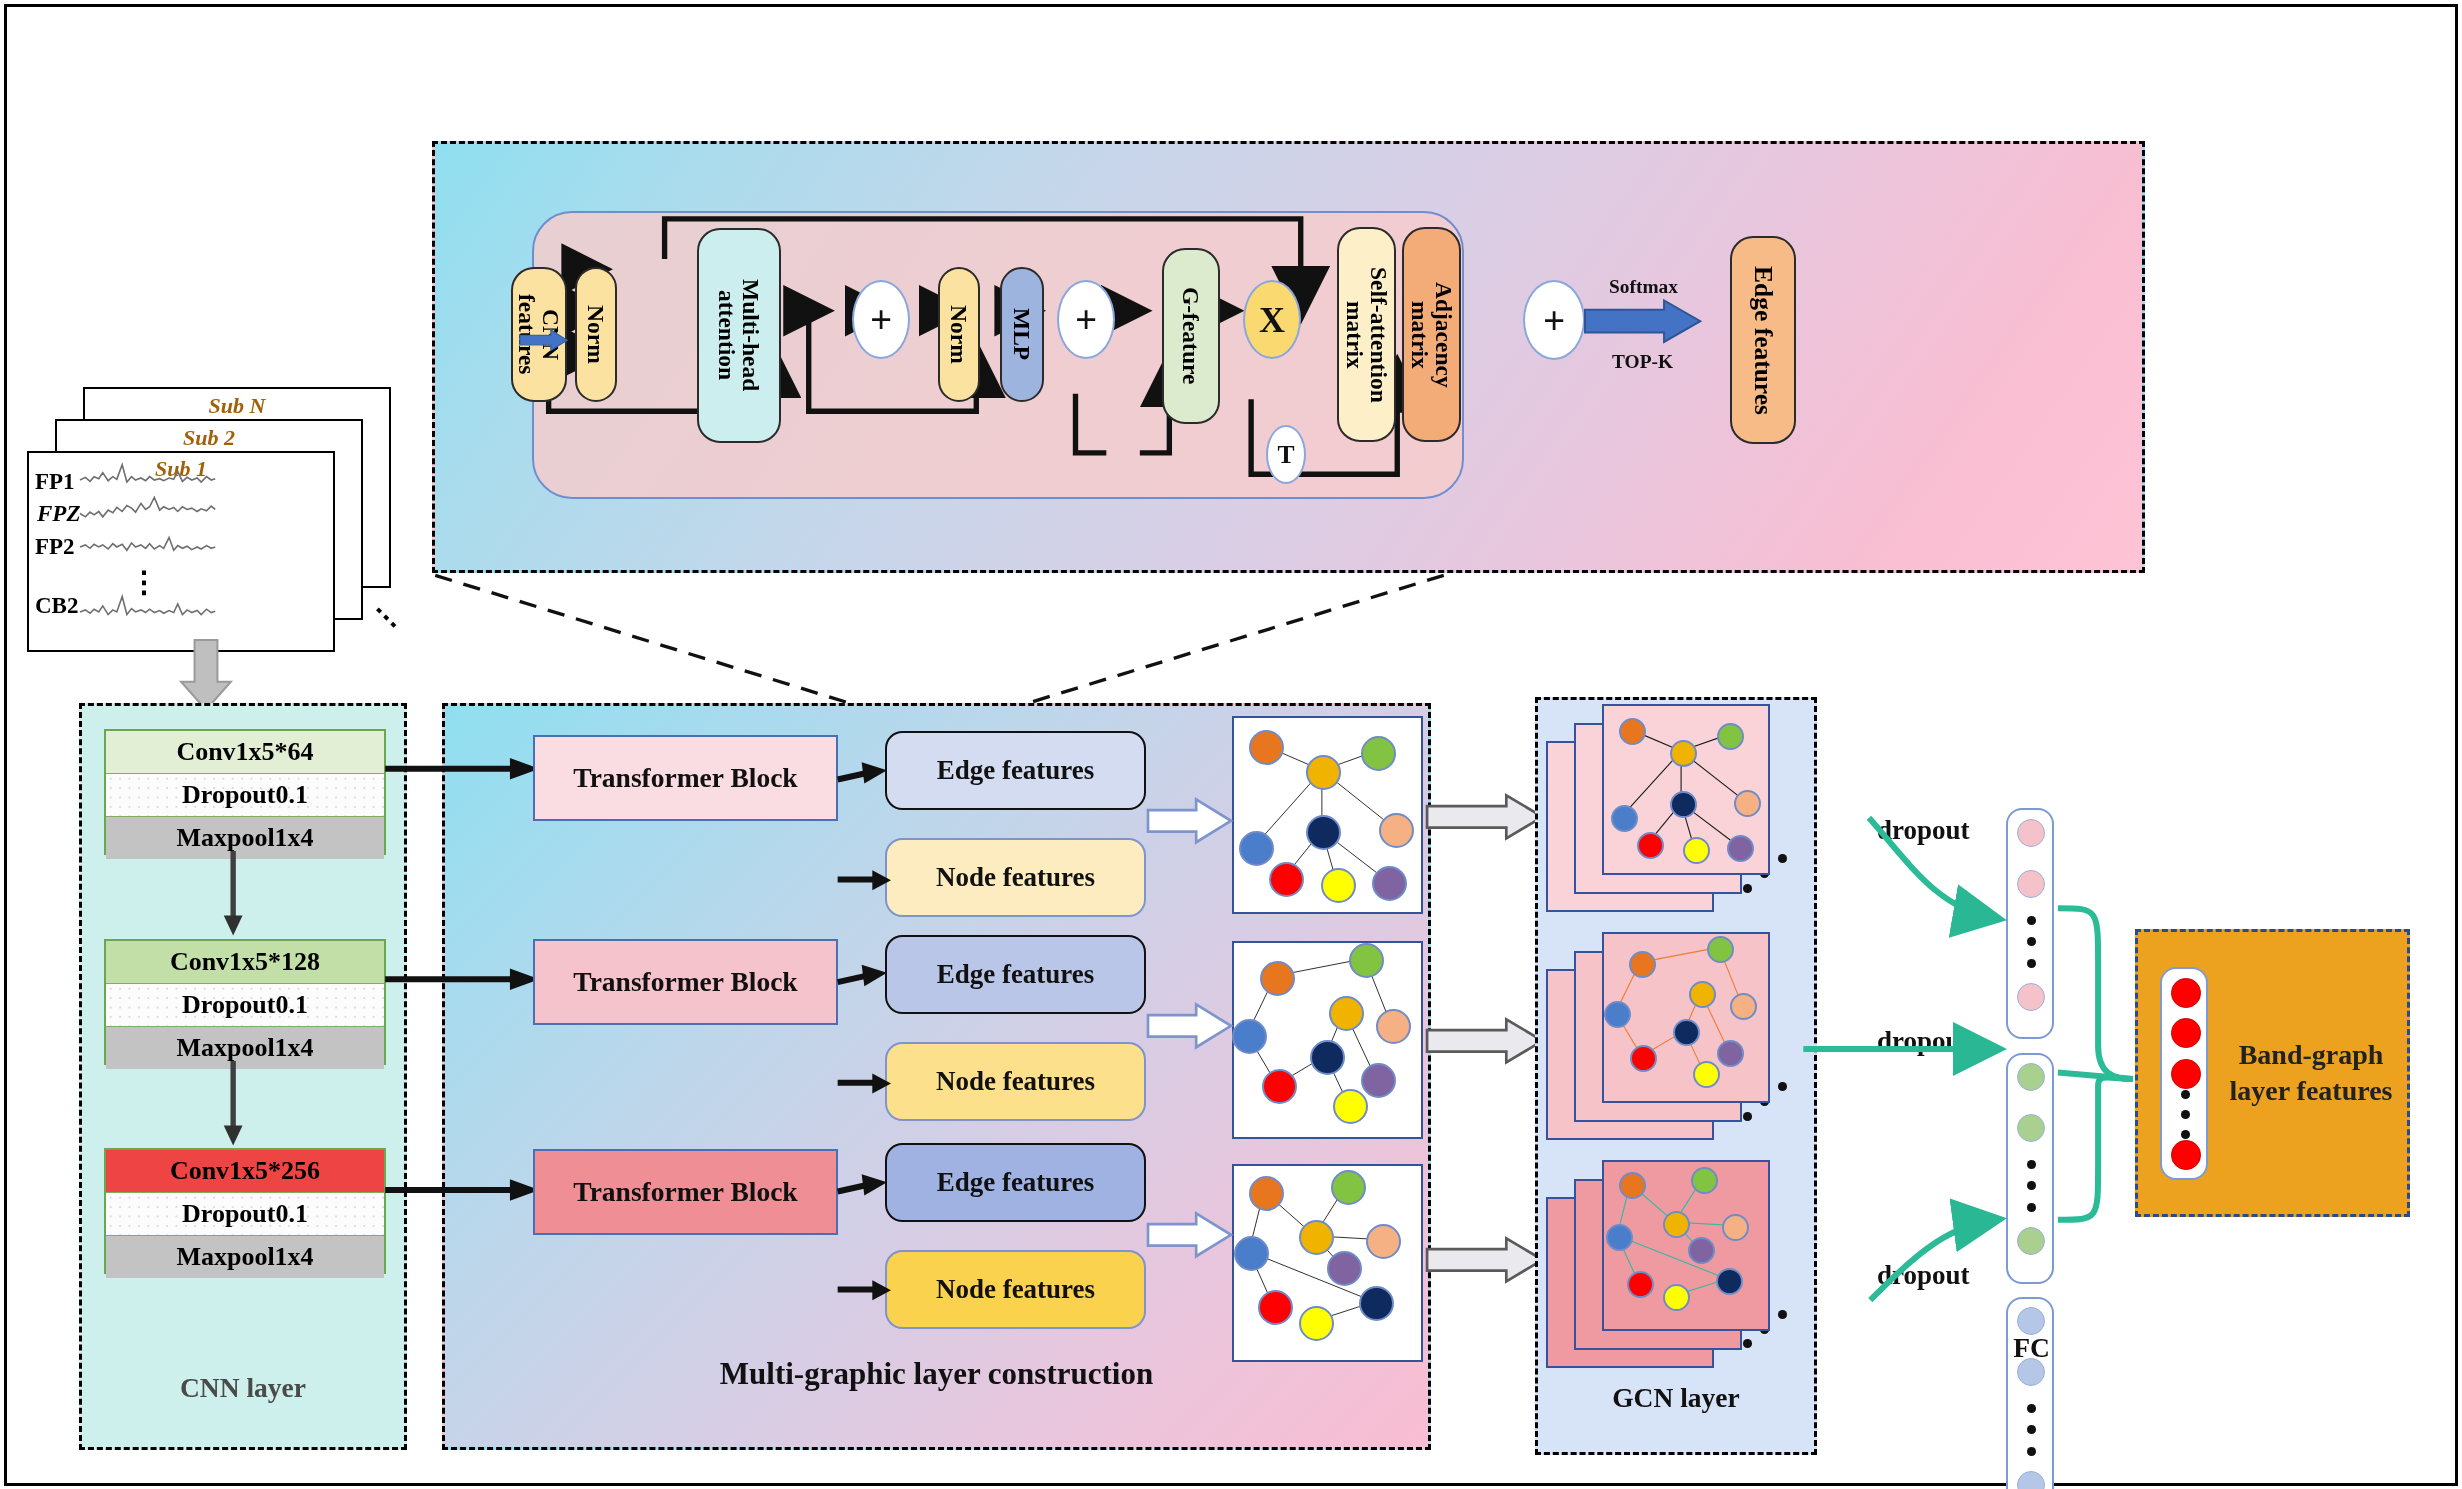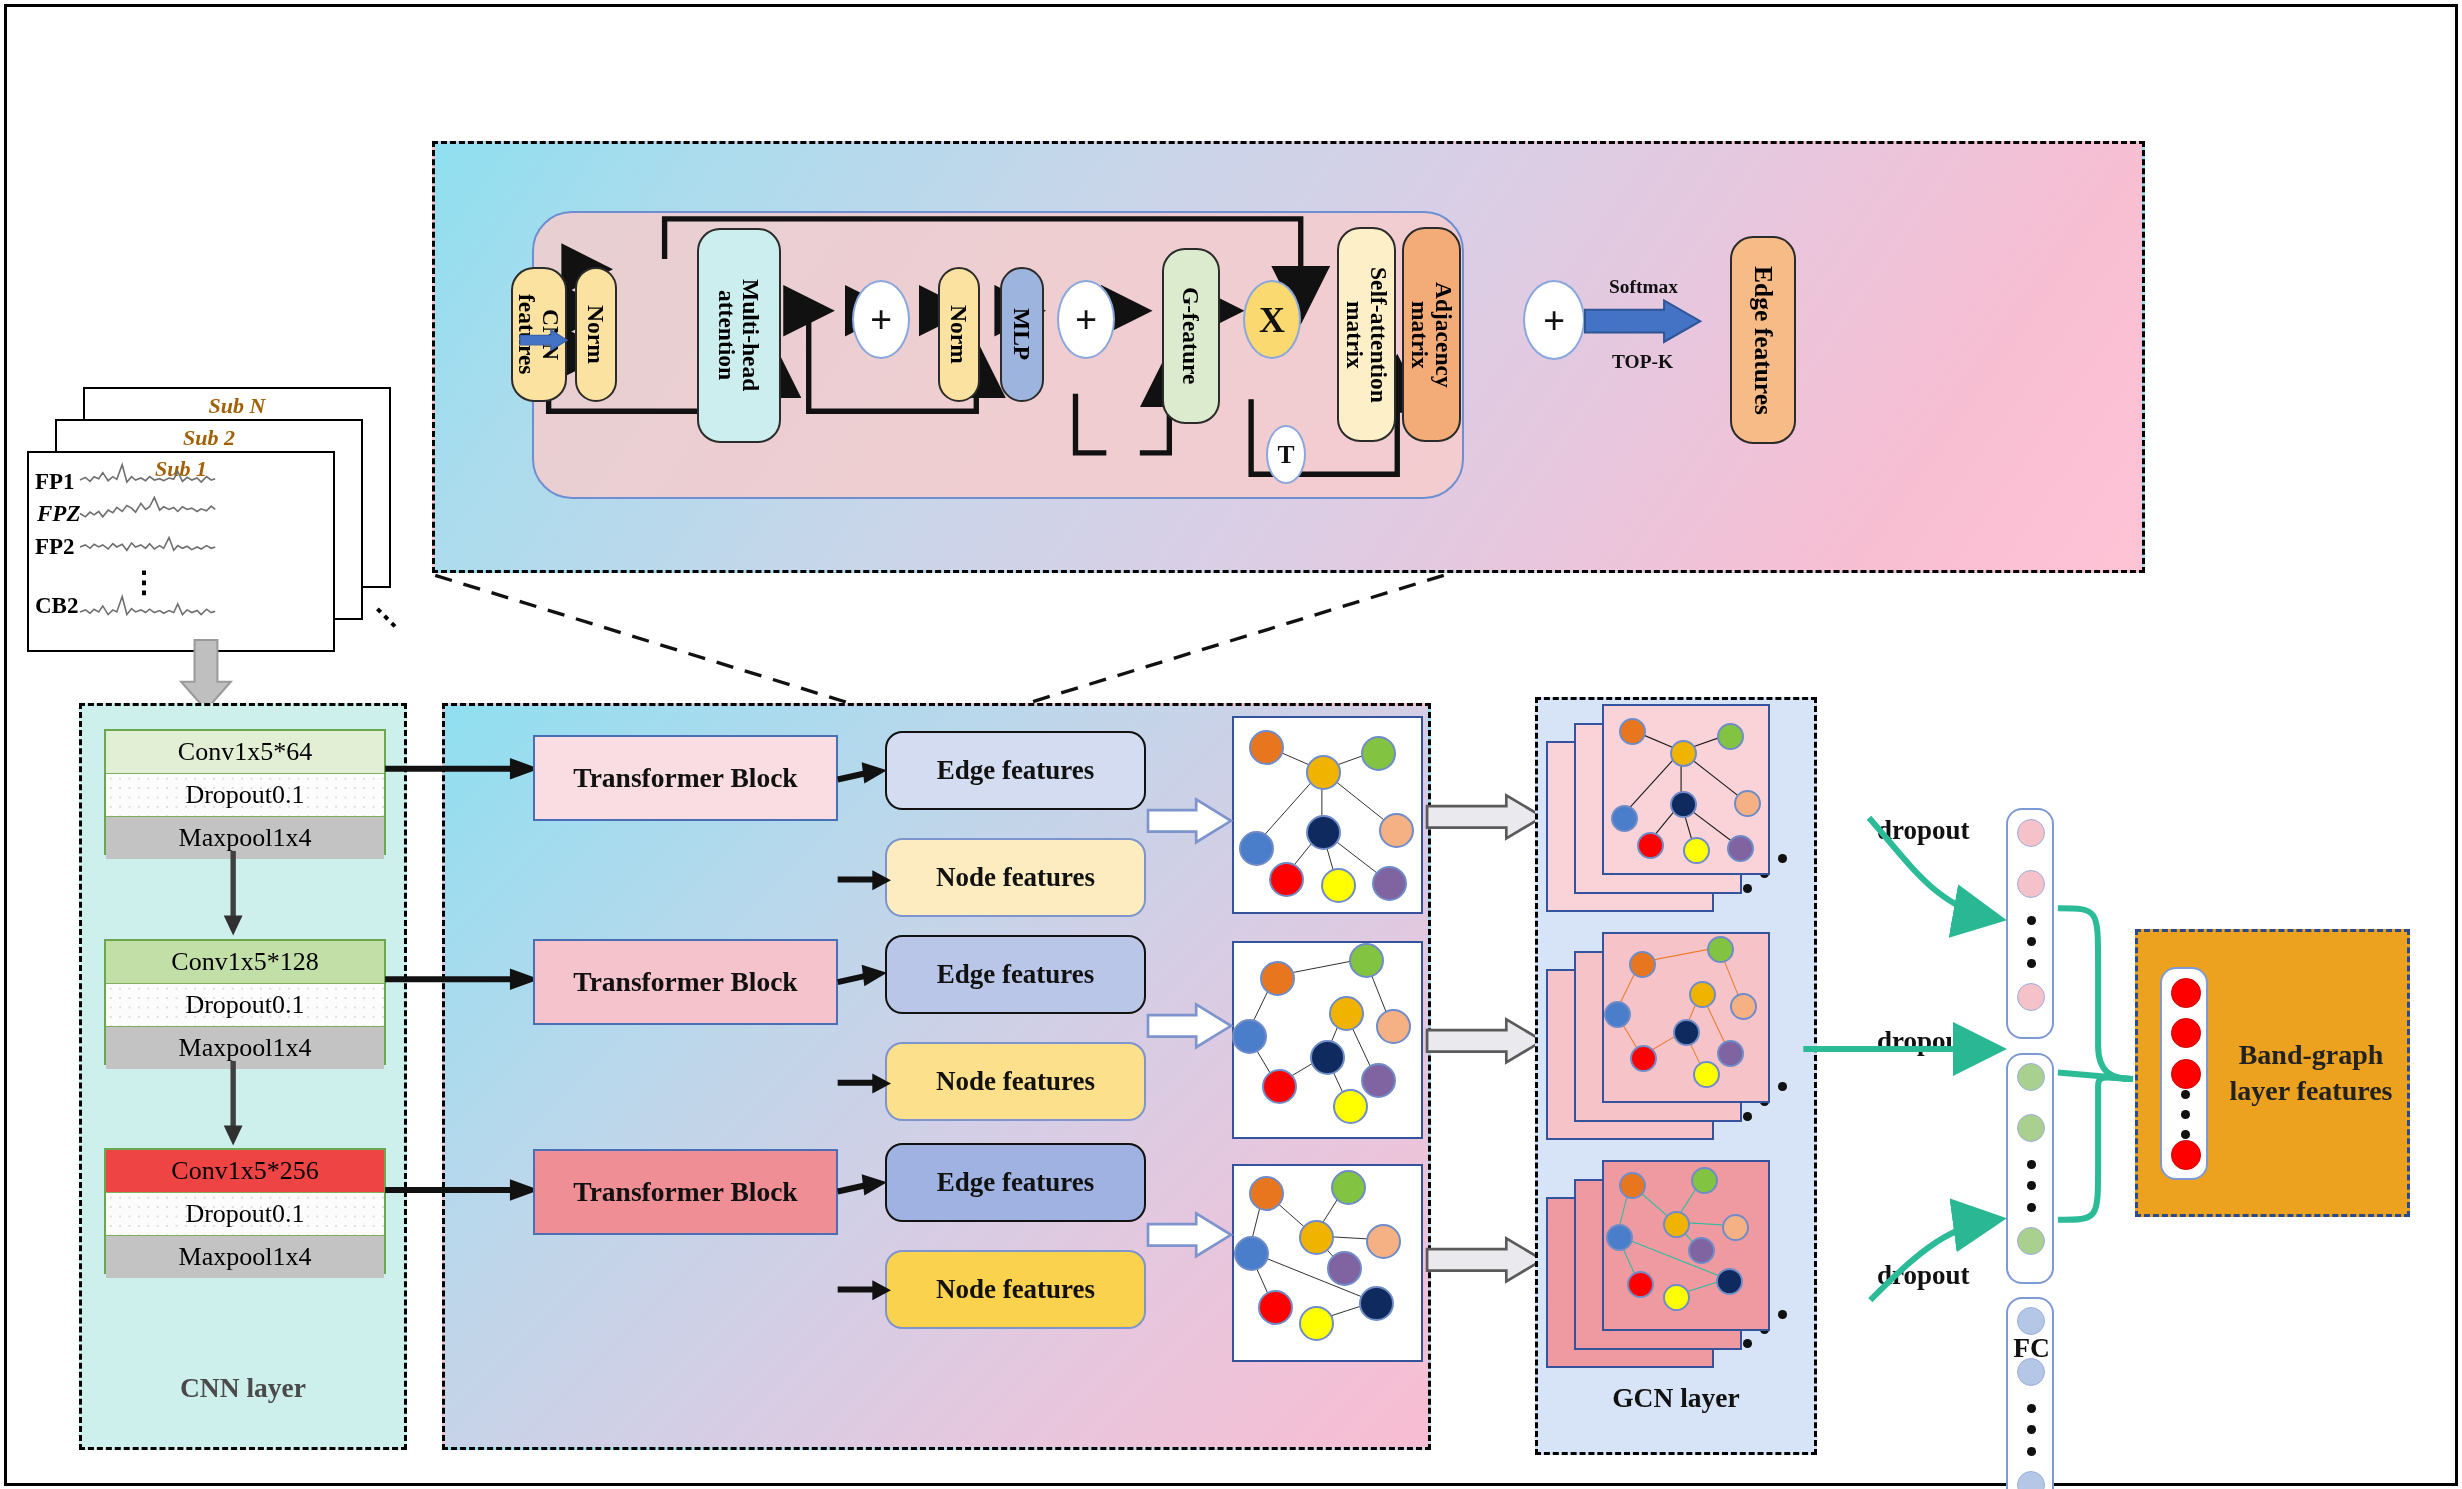--- a/index.html
+++ b/index.html
@@ -30,21 +30,21 @@
 
   
   .eegcard{border:2.7px solid #000;background:#fff;}
   .eegname{font-style:italic;font-weight:bold;font-size:22px;color:#a16207;}
   .chlabel{font-weight:bold;font-size:23px;color:#000;}
 
   
   #cnnpanel{left:79px;top:703px;width:328px;height:747px;border:3.4px dashed #000;
             background:#cdf0ec;}
   .cnnblock{border:2px solid #6aa84f;}
-  .cnnrow{height:42px;font-weight:normal;font-size:26px;color:#000;border-bottom:1.3px solid #7fae5f;}
+  .cnnrow{height:42px;font-weight:bold;font-size:26px;color:#000;border-bottom:1.3px solid #7fae5f;}
   .cnnrow:last-child{border-bottom:none;}
   .drop{background:#fcfcfc;background-image:radial-gradient(#dcdcdc 1.1px,transparent 1.1px);
         background-size:9.4px 9.4px;}
   .mpool{background:#c3c3c3;}
 
   
   #mgpanel{left:442px;top:703px;width:989px;height:747px;border:3.4px dashed #000;
      background:linear-gradient(135deg,#8fdff0 0%,#a6dbee 16%,#bfd6ea 36%,#d2cfe6 54%,#e6c7de 74%,#f9bdd2 100%);}
   .tblock{border:2px solid #4a6fb5;font-weight:bold;font-size:27.5px;color:#111;}
   .featbox{border-radius:17.4px;font-weight:bold;font-size:27px;color:#111;}
@@ -234,20 +234,21 @@
   <svg class="abs" style="left:221px;top:851px;width:27px;height:94px;" viewBox="0 0 40 140" width="27" height="94">
     <path d="M18,0 v100" stroke="#404040" stroke-width="8" fill="none"></path>
     <path d="M4,96 L32,96 L18,126 Z" fill="#303030"></path>
   </svg>
   <svg class="abs" style="left:221px;top:1061px;width:27px;height:94px;" viewBox="0 0 40 140" width="27" height="94">
     <path d="M18,0 v100" stroke="#404040" stroke-width="8" fill="none"></path>
     <path d="M4,96 L32,96 L18,126 Z" fill="#303030"></path>
   </svg>
 
   <div id="mgpanel" class="abs"></div>
+  <div class="abs plabel ctr" style="left:442px;top:1354px;width:989px;height:40px;font-size:31px;">Multi-graphic layer construction</div>
 
   <svg class="abs" style="left:385px;top:758px;width:168px;height:617px;" viewBox="0 0 250 920" width="168" height="617">
     <g stroke="#111" stroke-width="9" fill="none">
       <path d="M0,16 h200"></path>
         <path d="M186,0 L186,32 L230,16 Z" fill="#111" stroke="none"></path>
       <path d="M0,330 h200"></path>
         <path d="M186,314 L186,346 L230,330 Z" fill="#111" stroke="none"></path>
       <path d="M0,644 h200"></path>
         <path d="M186,628 L186,660 L230,644 Z" fill="#111" stroke="none"></path>
     </g>

